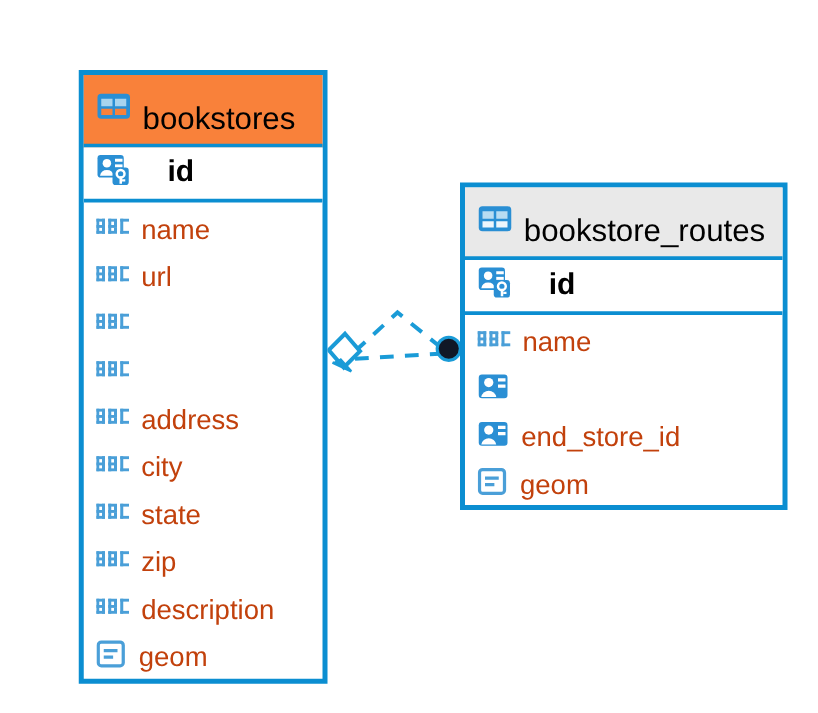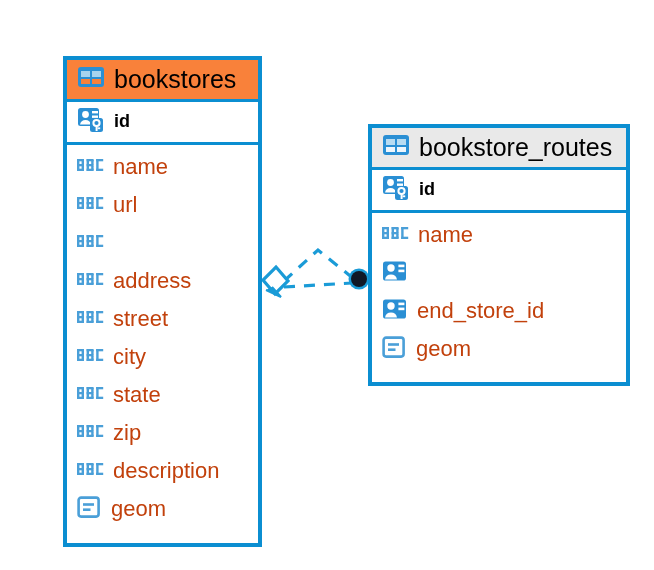--- a/index.html
+++ b/index.html
@@ -25,33 +25,34 @@
     gap:9px;
     padding:5px 10px;
     box-sizing:border-box;
     border-bottom:3px solid #0b8ed1;
   }
   .entity-header .title{
     font-size:25px;
     color:#000000;
     line-height:1.15;
     white-space:nowrap;
+    margin-top:16px;
   }
   .hdr-orange{background:#f9813a;}
   .hdr-gray{background:#e9e9e9;}
 
   .pk-row{
     display:flex;align-items:center;gap:9px;
     padding:5px 10px;
     box-sizing:border-box;
     border-bottom:3px solid #0b8ed1;
     background:#ffffff;
   }
   .pk-row .label{
-    font-size:18px;font-weight:bold;color:#000000;line-height:1.1;
+    font-size:24px;font-weight:bold;color:#000000;line-height:1.1;margin-left:20px;
   }
 
   .field-list{padding:3px 10px 6px 10px;box-sizing:border-box;}
   .field-row{
     display:flex;align-items:center;gap:9px;
     height:38px;
   }
   .field-row .label{
     font-size:22px;color:#c2410c;line-height:1.1;white-space:nowrap;
   }
@@ -202,45 +203,44 @@
               <rect x="14.2" y="3" width="2.4" height="4.4"></rect>
                 <rect x="9.6" y="7" width="7" height="2.3"></rect>
               <rect x="14.2" y="9" width="2.4" height="4.4"></rect>
                 <rect x="9.6" y="11.7" width="7" height="2.3"></rect>
               <rect x="19.2" y="2" width="2.4" height="12"></rect>
                 <rect x="19.2" y="2" width="7" height="2.3"></rect>
               <rect x="19.2" y="11.7" width="7" height="2.3"></rect>
             </g>
           </svg>
         </span>
+      </div>
+
+      <div class="field-row">
+        <span class="ic">
+          <svg width="27" height="16" viewBox="0 0 27 16" xmlns="http://www.w3.org/2000/svg">
+            <g fill="#4a9fd8">
+              <rect x="0" y="2" width="2.4" height="12"></rect>
+                <rect x="0" y="2" width="7" height="2.3"></rect>
+              <rect x="4.6" y="2" width="2.4" height="12"></rect>
+                <rect x="0" y="7" width="7" height="2.3"></rect>
+              <rect x="0" y="11.7" width="7" height="2.3"></rect>
+              <rect x="9.6" y="2" width="2.4" height="12"></rect>
+                <rect x="9.6" y="2" width="7" height="2.3"></rect>
+              <rect x="14.2" y="3" width="2.4" height="4.4"></rect>
+                <rect x="9.6" y="7" width="7" height="2.3"></rect>
+              <rect x="14.2" y="9" width="2.4" height="4.4"></rect>
+                <rect x="9.6" y="11.7" width="7" height="2.3"></rect>
+              <rect x="19.2" y="2" width="2.4" height="12"></rect>
+                <rect x="19.2" y="2" width="7" height="2.3"></rect>
+              <rect x="19.2" y="11.7" width="7" height="2.3"></rect>
+            </g>
+          </svg>
+        </span>
         <span class="label">address</span>
-      </div>
-
-      <div class="field-row">
-        <span class="ic">
-          <svg width="27" height="16" viewBox="0 0 27 16" xmlns="http://www.w3.org/2000/svg">
-            <g fill="#4a9fd8">
-              <rect x="0" y="2" width="2.4" height="12"></rect>
-                <rect x="0" y="2" width="7" height="2.3"></rect>
-              <rect x="4.6" y="2" width="2.4" height="12"></rect>
-                <rect x="0" y="7" width="7" height="2.3"></rect>
-              <rect x="0" y="11.7" width="7" height="2.3"></rect>
-              <rect x="9.6" y="2" width="2.4" height="12"></rect>
-                <rect x="9.6" y="2" width="7" height="2.3"></rect>
-              <rect x="14.2" y="3" width="2.4" height="4.4"></rect>
-                <rect x="9.6" y="7" width="7" height="2.3"></rect>
-              <rect x="14.2" y="9" width="2.4" height="4.4"></rect>
-                <rect x="9.6" y="11.7" width="7" height="2.3"></rect>
-              <rect x="19.2" y="2" width="2.4" height="12"></rect>
-                <rect x="19.2" y="2" width="7" height="2.3"></rect>
-              <rect x="19.2" y="11.7" width="7" height="2.3"></rect>
-            </g>
-          </svg>
-        </span>
-        <span class="label">street</span>
       </div>
 
       <div class="field-row">
         <span class="ic">
           <svg width="27" height="16" viewBox="0 0 27 16" xmlns="http://www.w3.org/2000/svg">
             <g fill="#4a9fd8">
               <rect x="0" y="2" width="2.4" height="12"></rect>
                 <rect x="0" y="2" width="7" height="2.3"></rect>
               <rect x="4.6" y="2" width="2.4" height="12"></rect>
                 <rect x="0" y="7" width="7" height="2.3"></rect>
@@ -339,21 +339,21 @@
             <rect x="6" y="8.2" width="11" height="2.6" fill="#4a9fd8"></rect>
             <rect x="6" y="13.4" width="7.5" height="2.6" fill="#4a9fd8"></rect>
           </svg>
         </span>
         <span class="label">geom</span>
       </div>
 
     </div>
   </div>
 
-  <div class="entity" style="left:368px;top:124px;width:262px;height:262px;text-align:right;">
+  <div class="entity" style="left:368px;top:146px;width:262px;height:262px;text-align:right;">
 
     <div class="entity-header hdr-gray">
       <span class="ic">
         <svg width="28" height="24" viewBox="0 0 28 24" xmlns="http://www.w3.org/2000/svg">
           <rect x="1" y="2" width="26" height="20" rx="3" fill="#2a8fd4"></rect>
           <rect x="4" y="6" width="9" height="6" fill="#b8dcf2"></rect>
           <rect x="15" y="6" width="9" height="6" fill="#b8dcf2"></rect>
           <rect x="4" y="14" width="9" height="5" fill="#eef6fc"></rect>
           <rect x="15" y="14" width="9" height="5" fill="#eef6fc"></rect>
         </svg>

